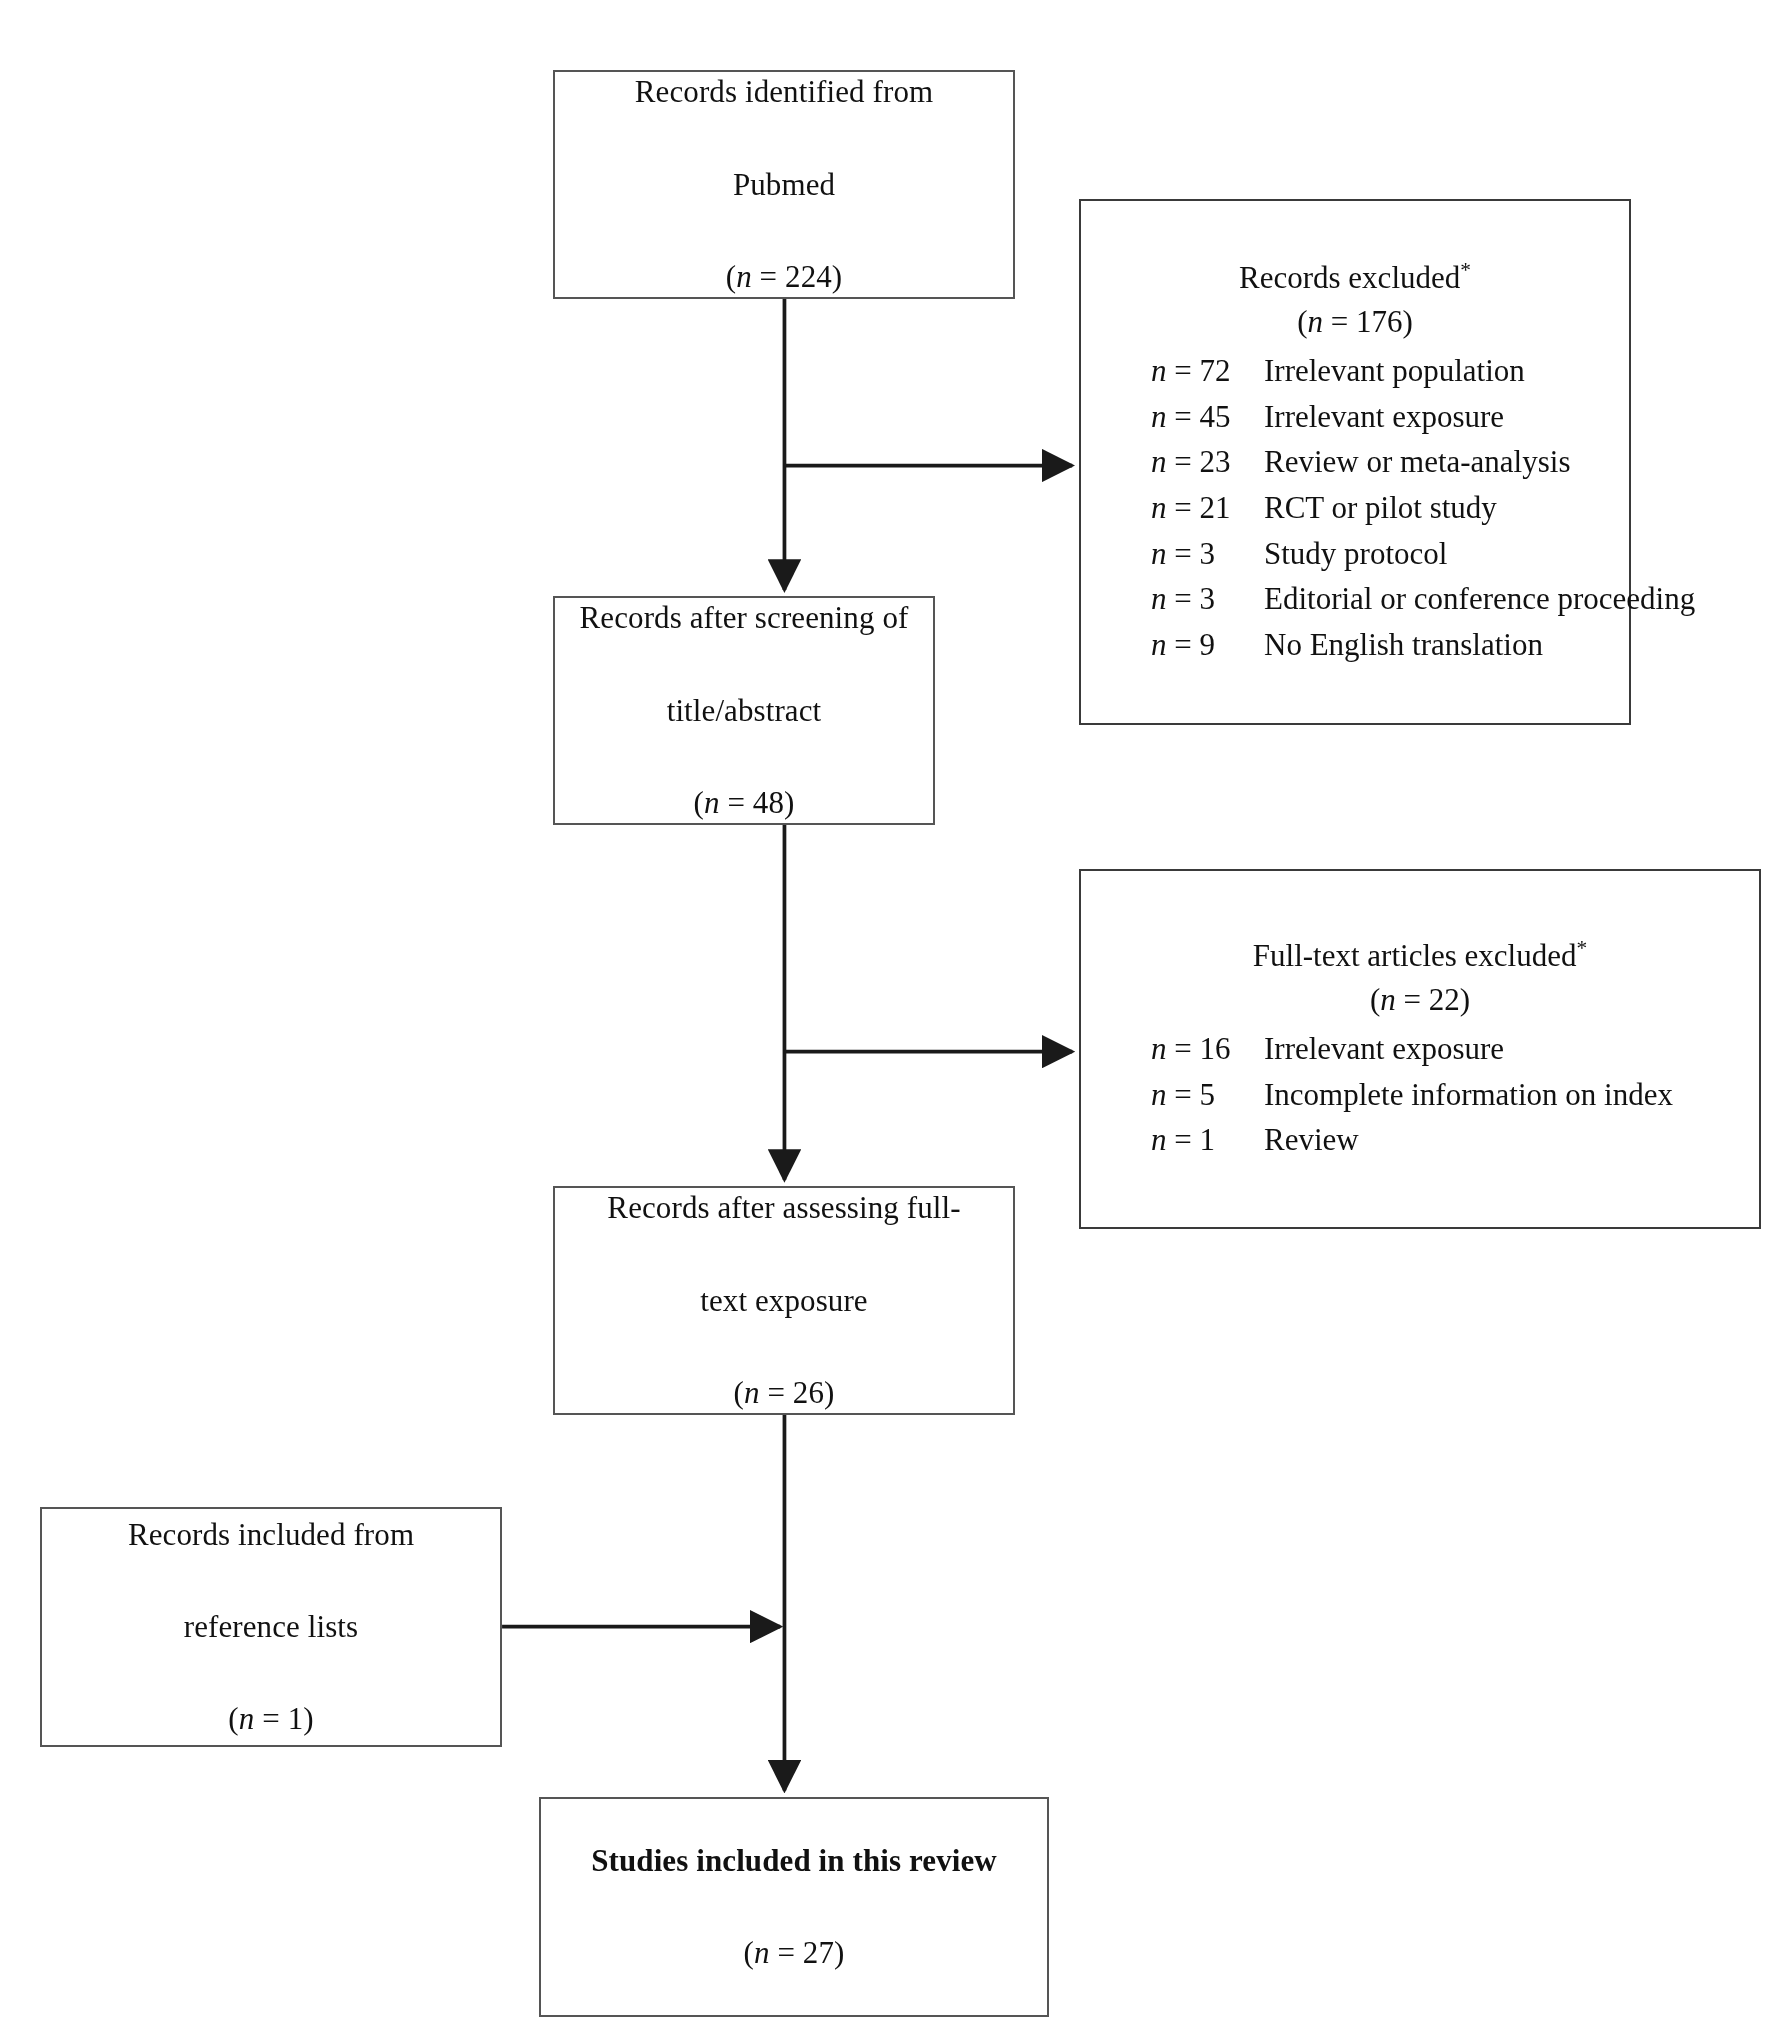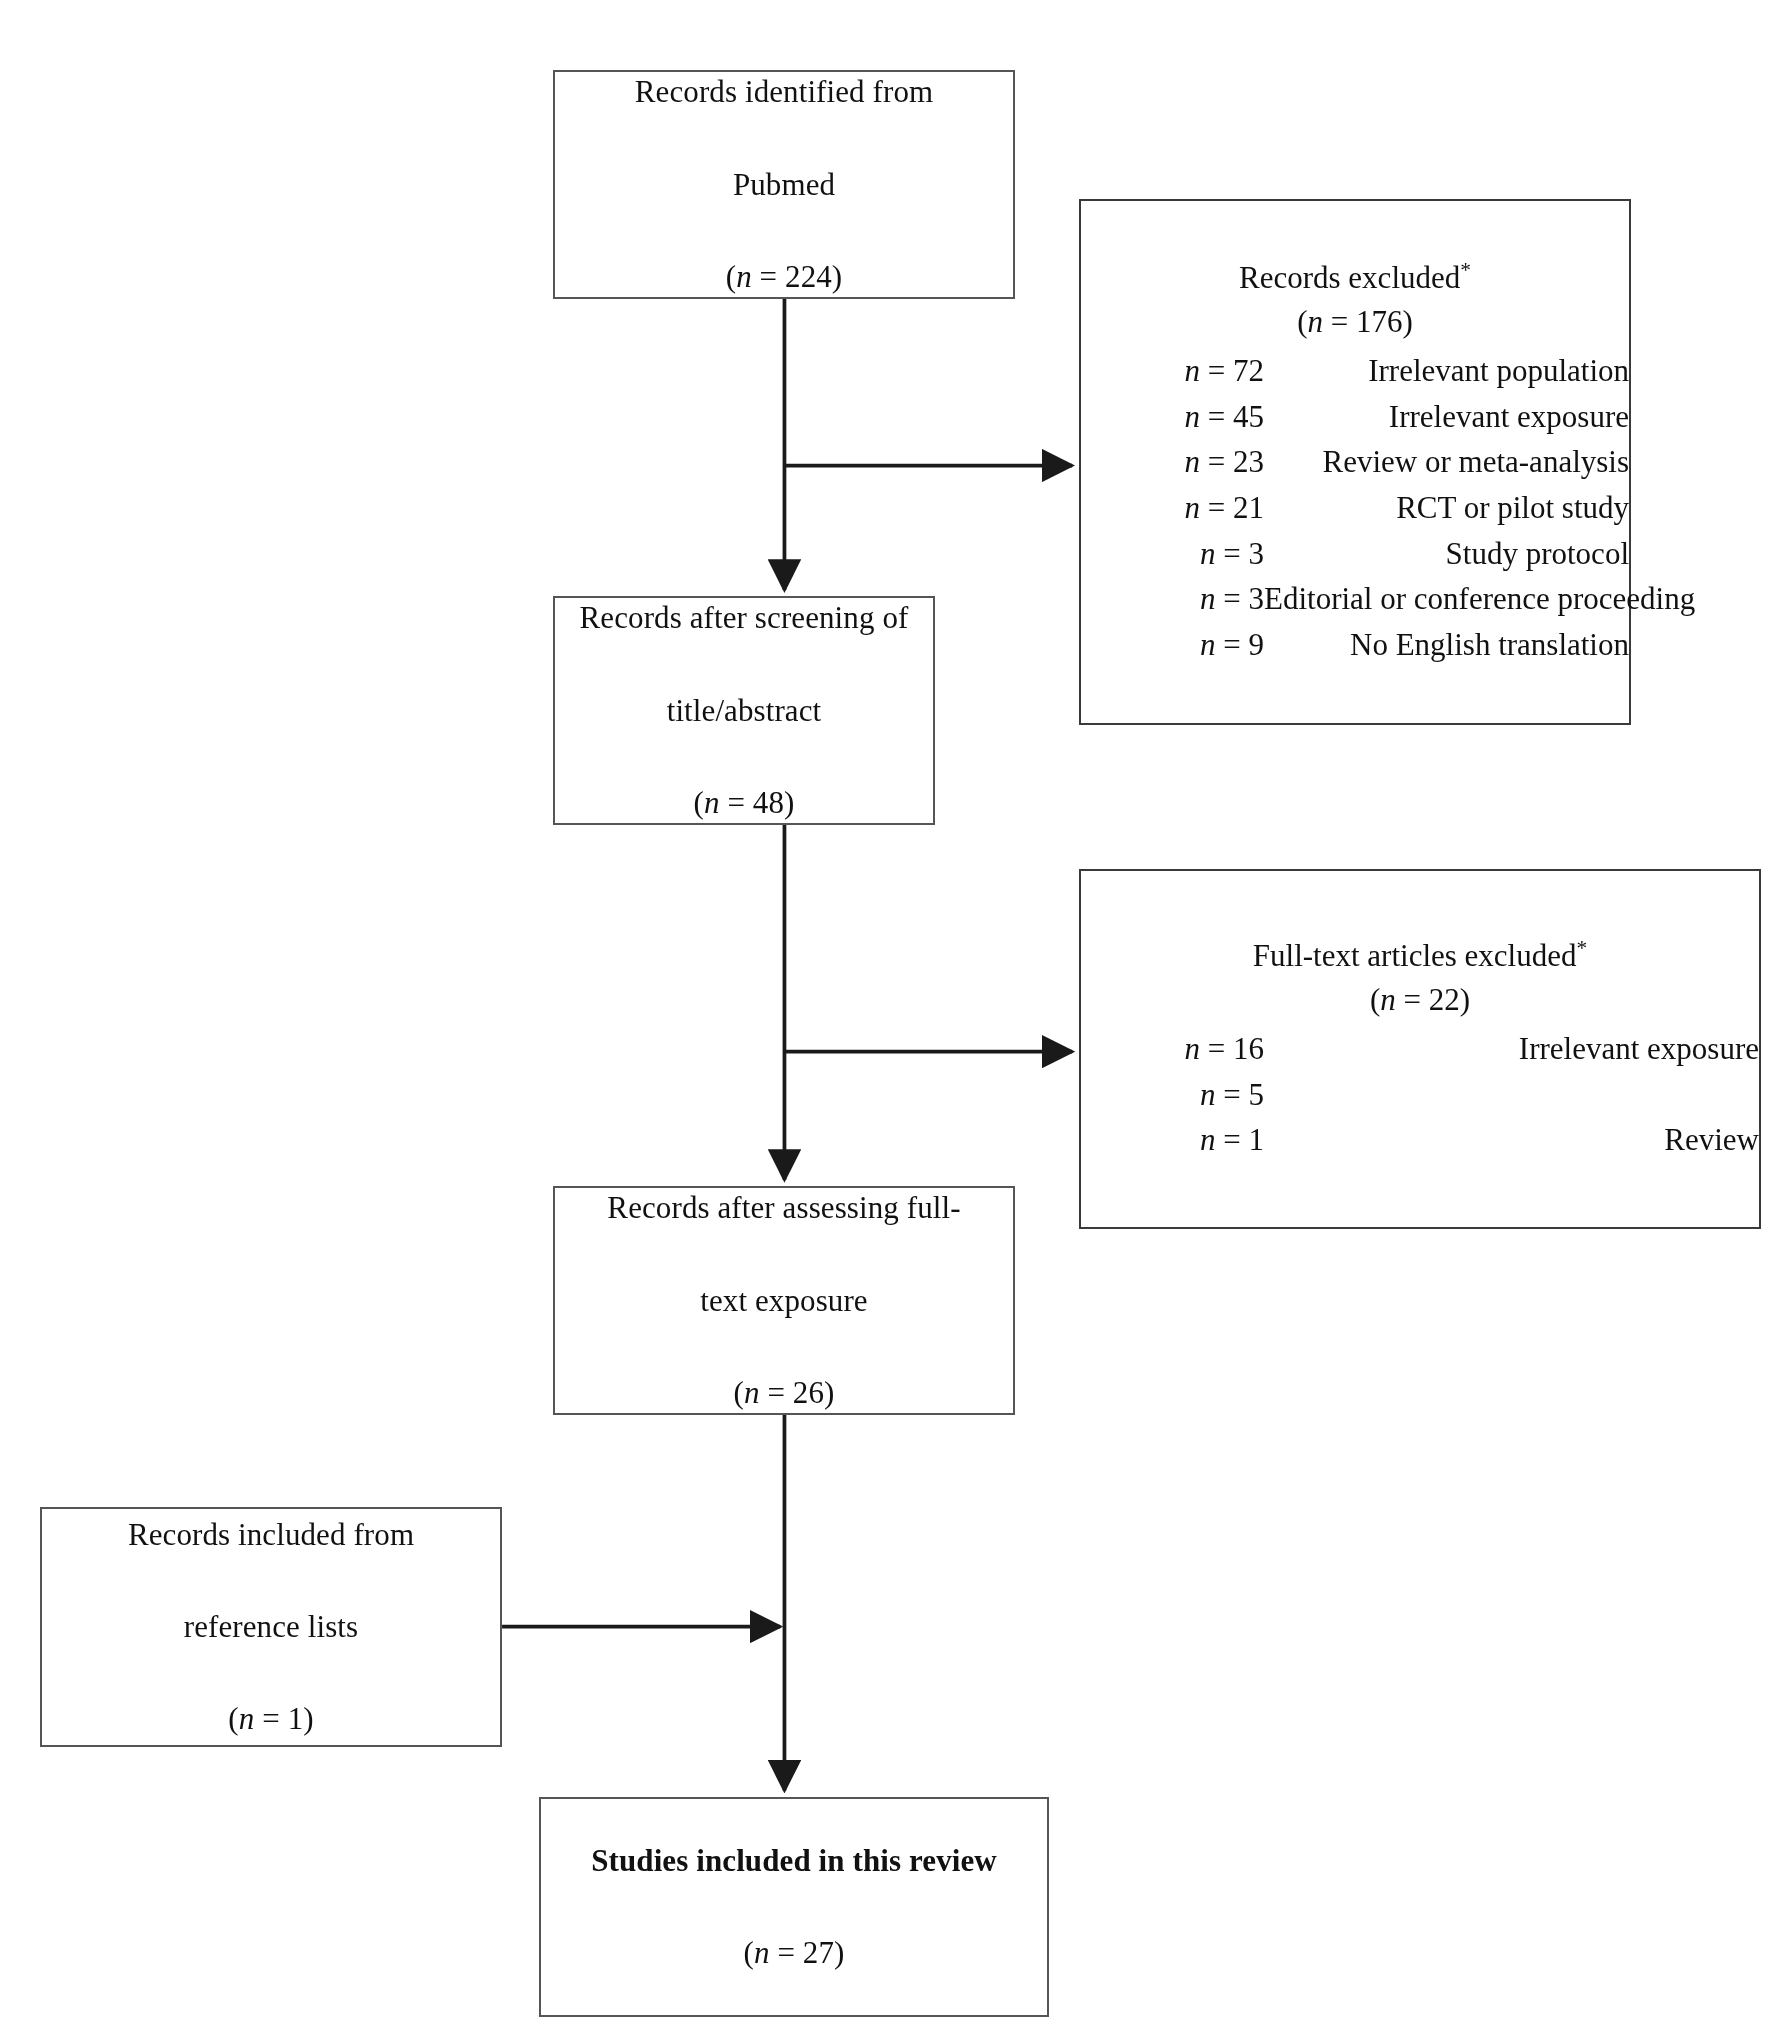--- a/index.html
+++ b/index.html
@@ -91,21 +91,20 @@
   }
   .excl-rows {
     margin-left: 70px;
   }
   .excl-row {
     display: flex;
     align-items: baseline;
     font-size: 31px;
     line-height: 1.47;
     white-space: nowrap;
-    text-align: right;
   }
   .excl-row .rn {
     width: 113px;
     flex: 0 0 113px;
   }
   .excl-row .rl {
     flex: 1 1 auto;
   }
   .ital {
     font-style: italic;
@@ -210,20 +209,21 @@
         <span>Full-text articles excluded</span><span class="star">*</span>
       </div>
       <div class="excl-count">(<span class="ital">n</span> = <span>22</span>)</div>
       <div class="excl-rows">
         <div class="excl-row">
           <span class="rn"><span class="ital">n</span> = <span>16</span></span>
           <span class="rl">Irrelevant exposure</span>
         </div>
         <div class="excl-row">
           <span class="rn"><span class="ital">n</span> = <span>5</span></span>
+          <span class="rl">Incomplete information on index</span>
         </div>
         <div class="excl-row">
           <span class="rn"><span class="ital">n</span> = <span>1</span></span>
           <span class="rl">Review</span>
         </div>
       </div>
     </div>
   </div>
 
 </div>

